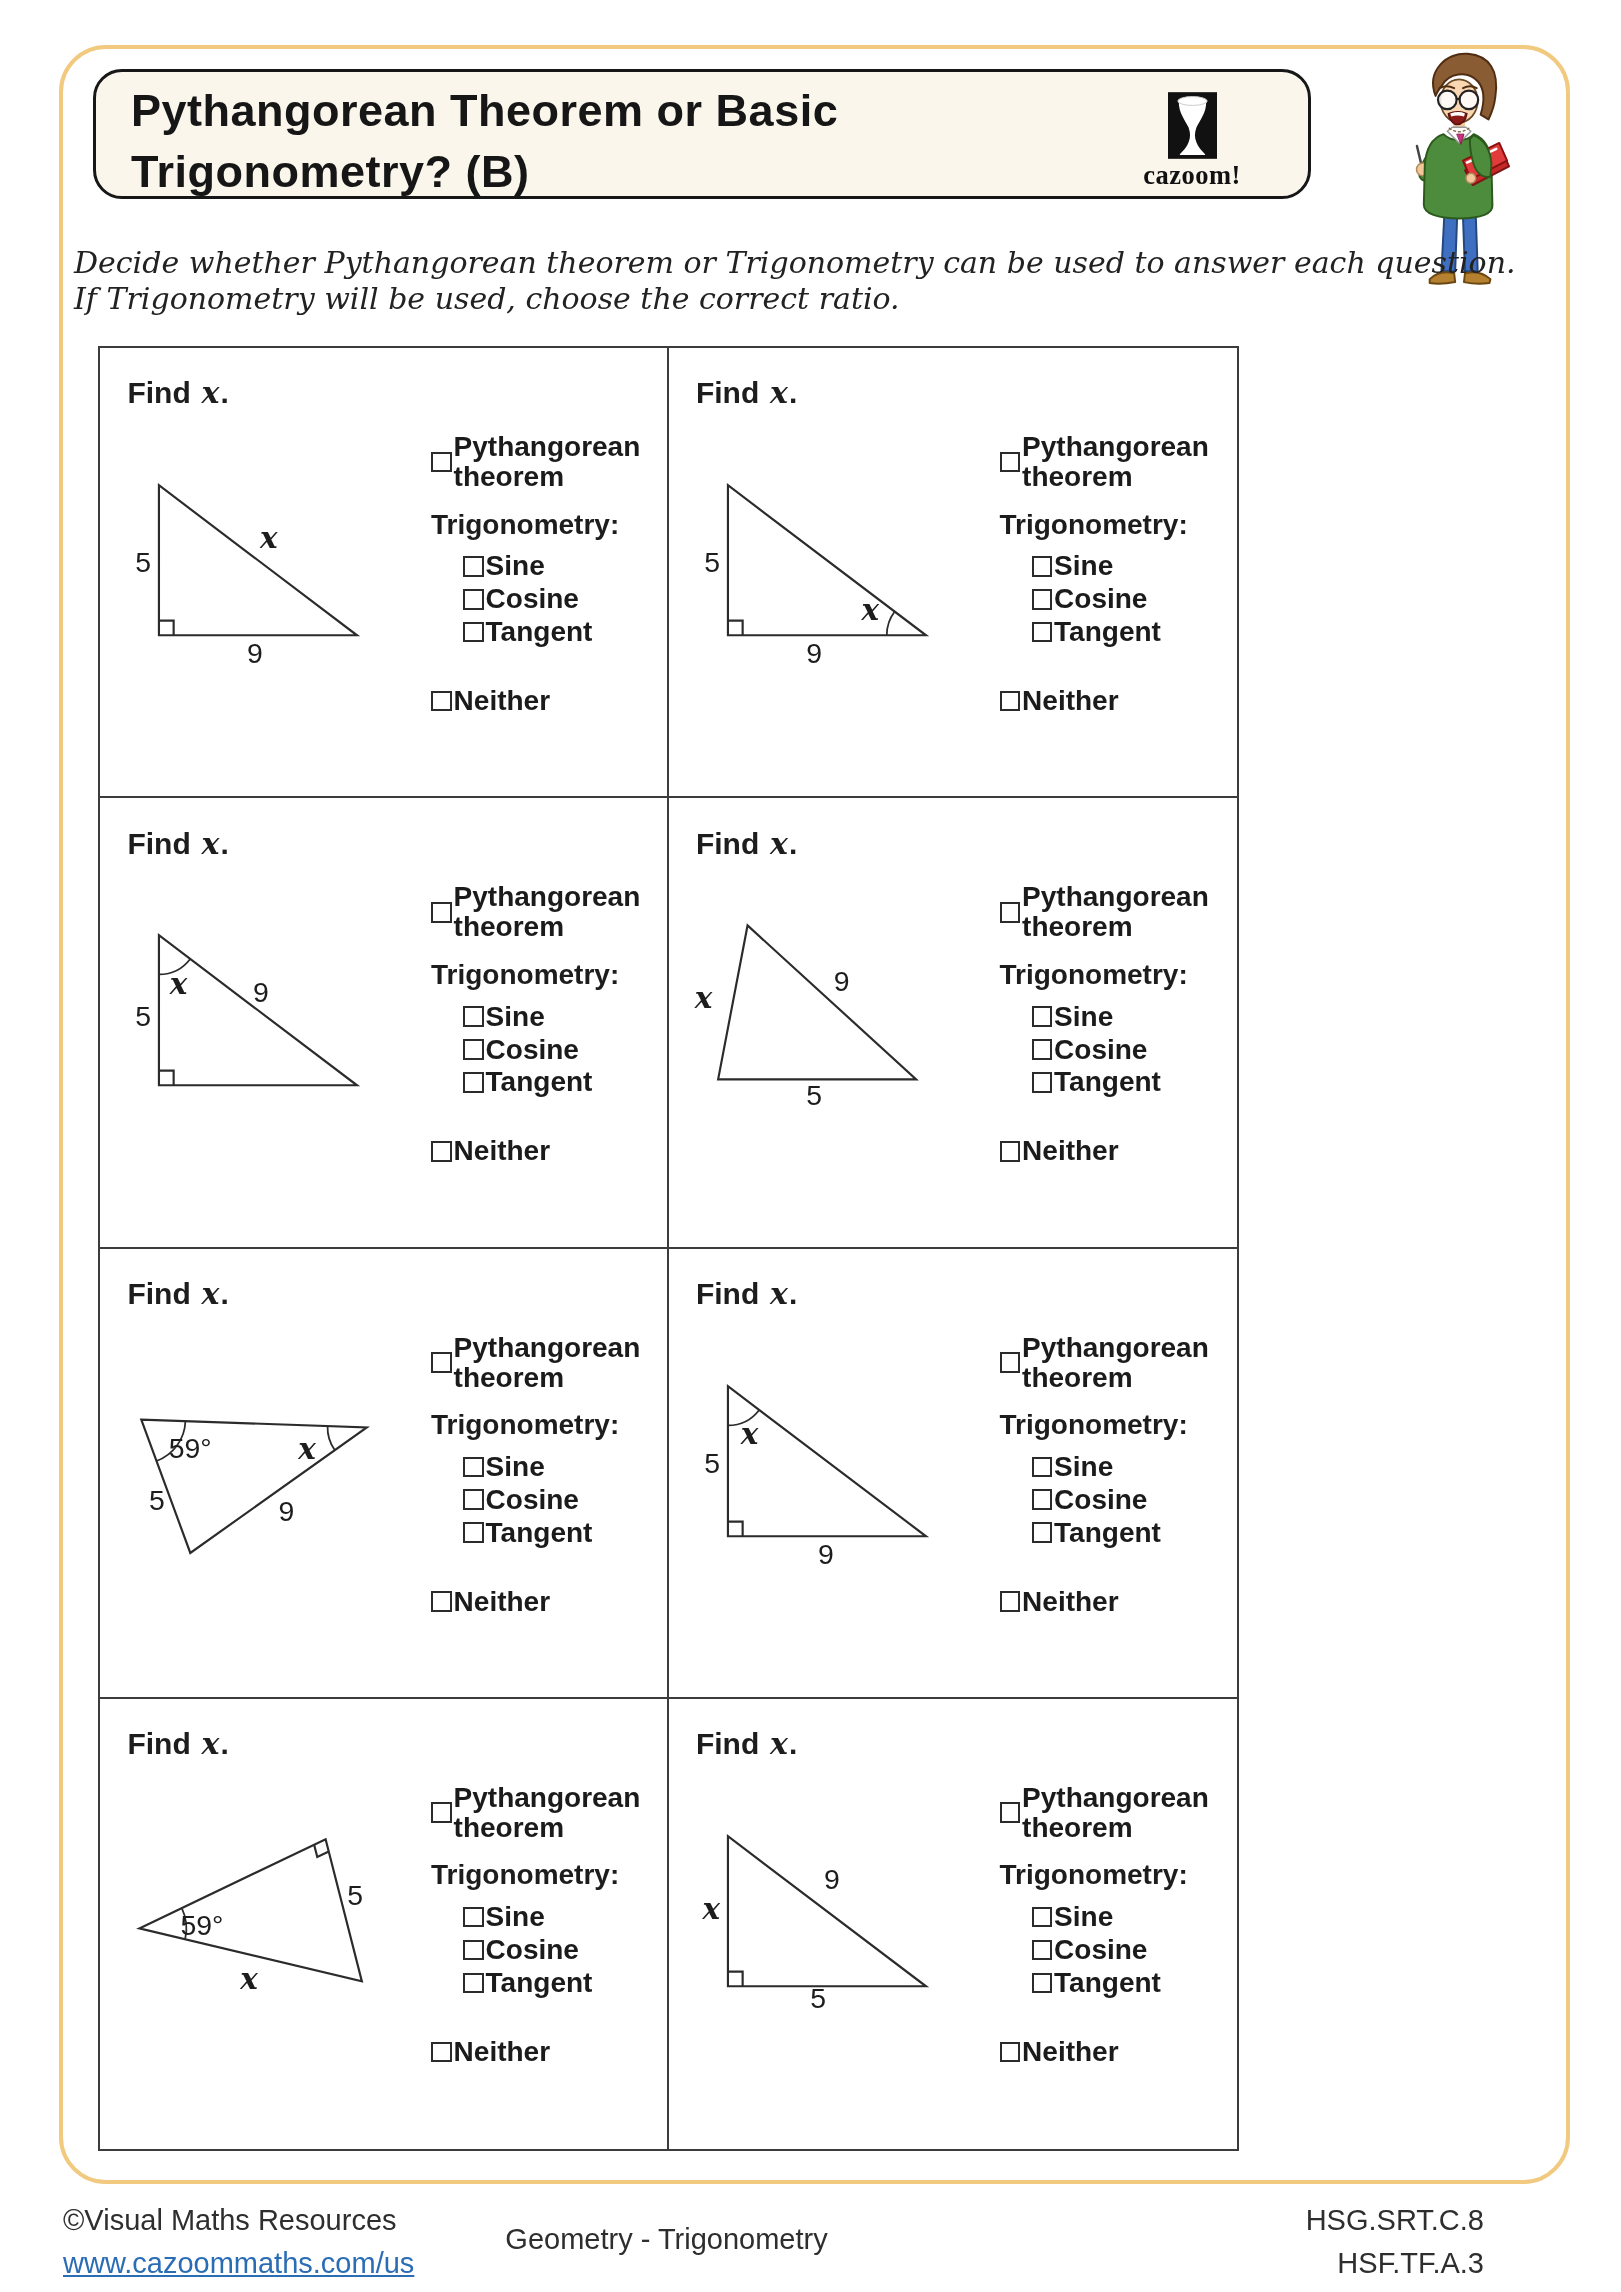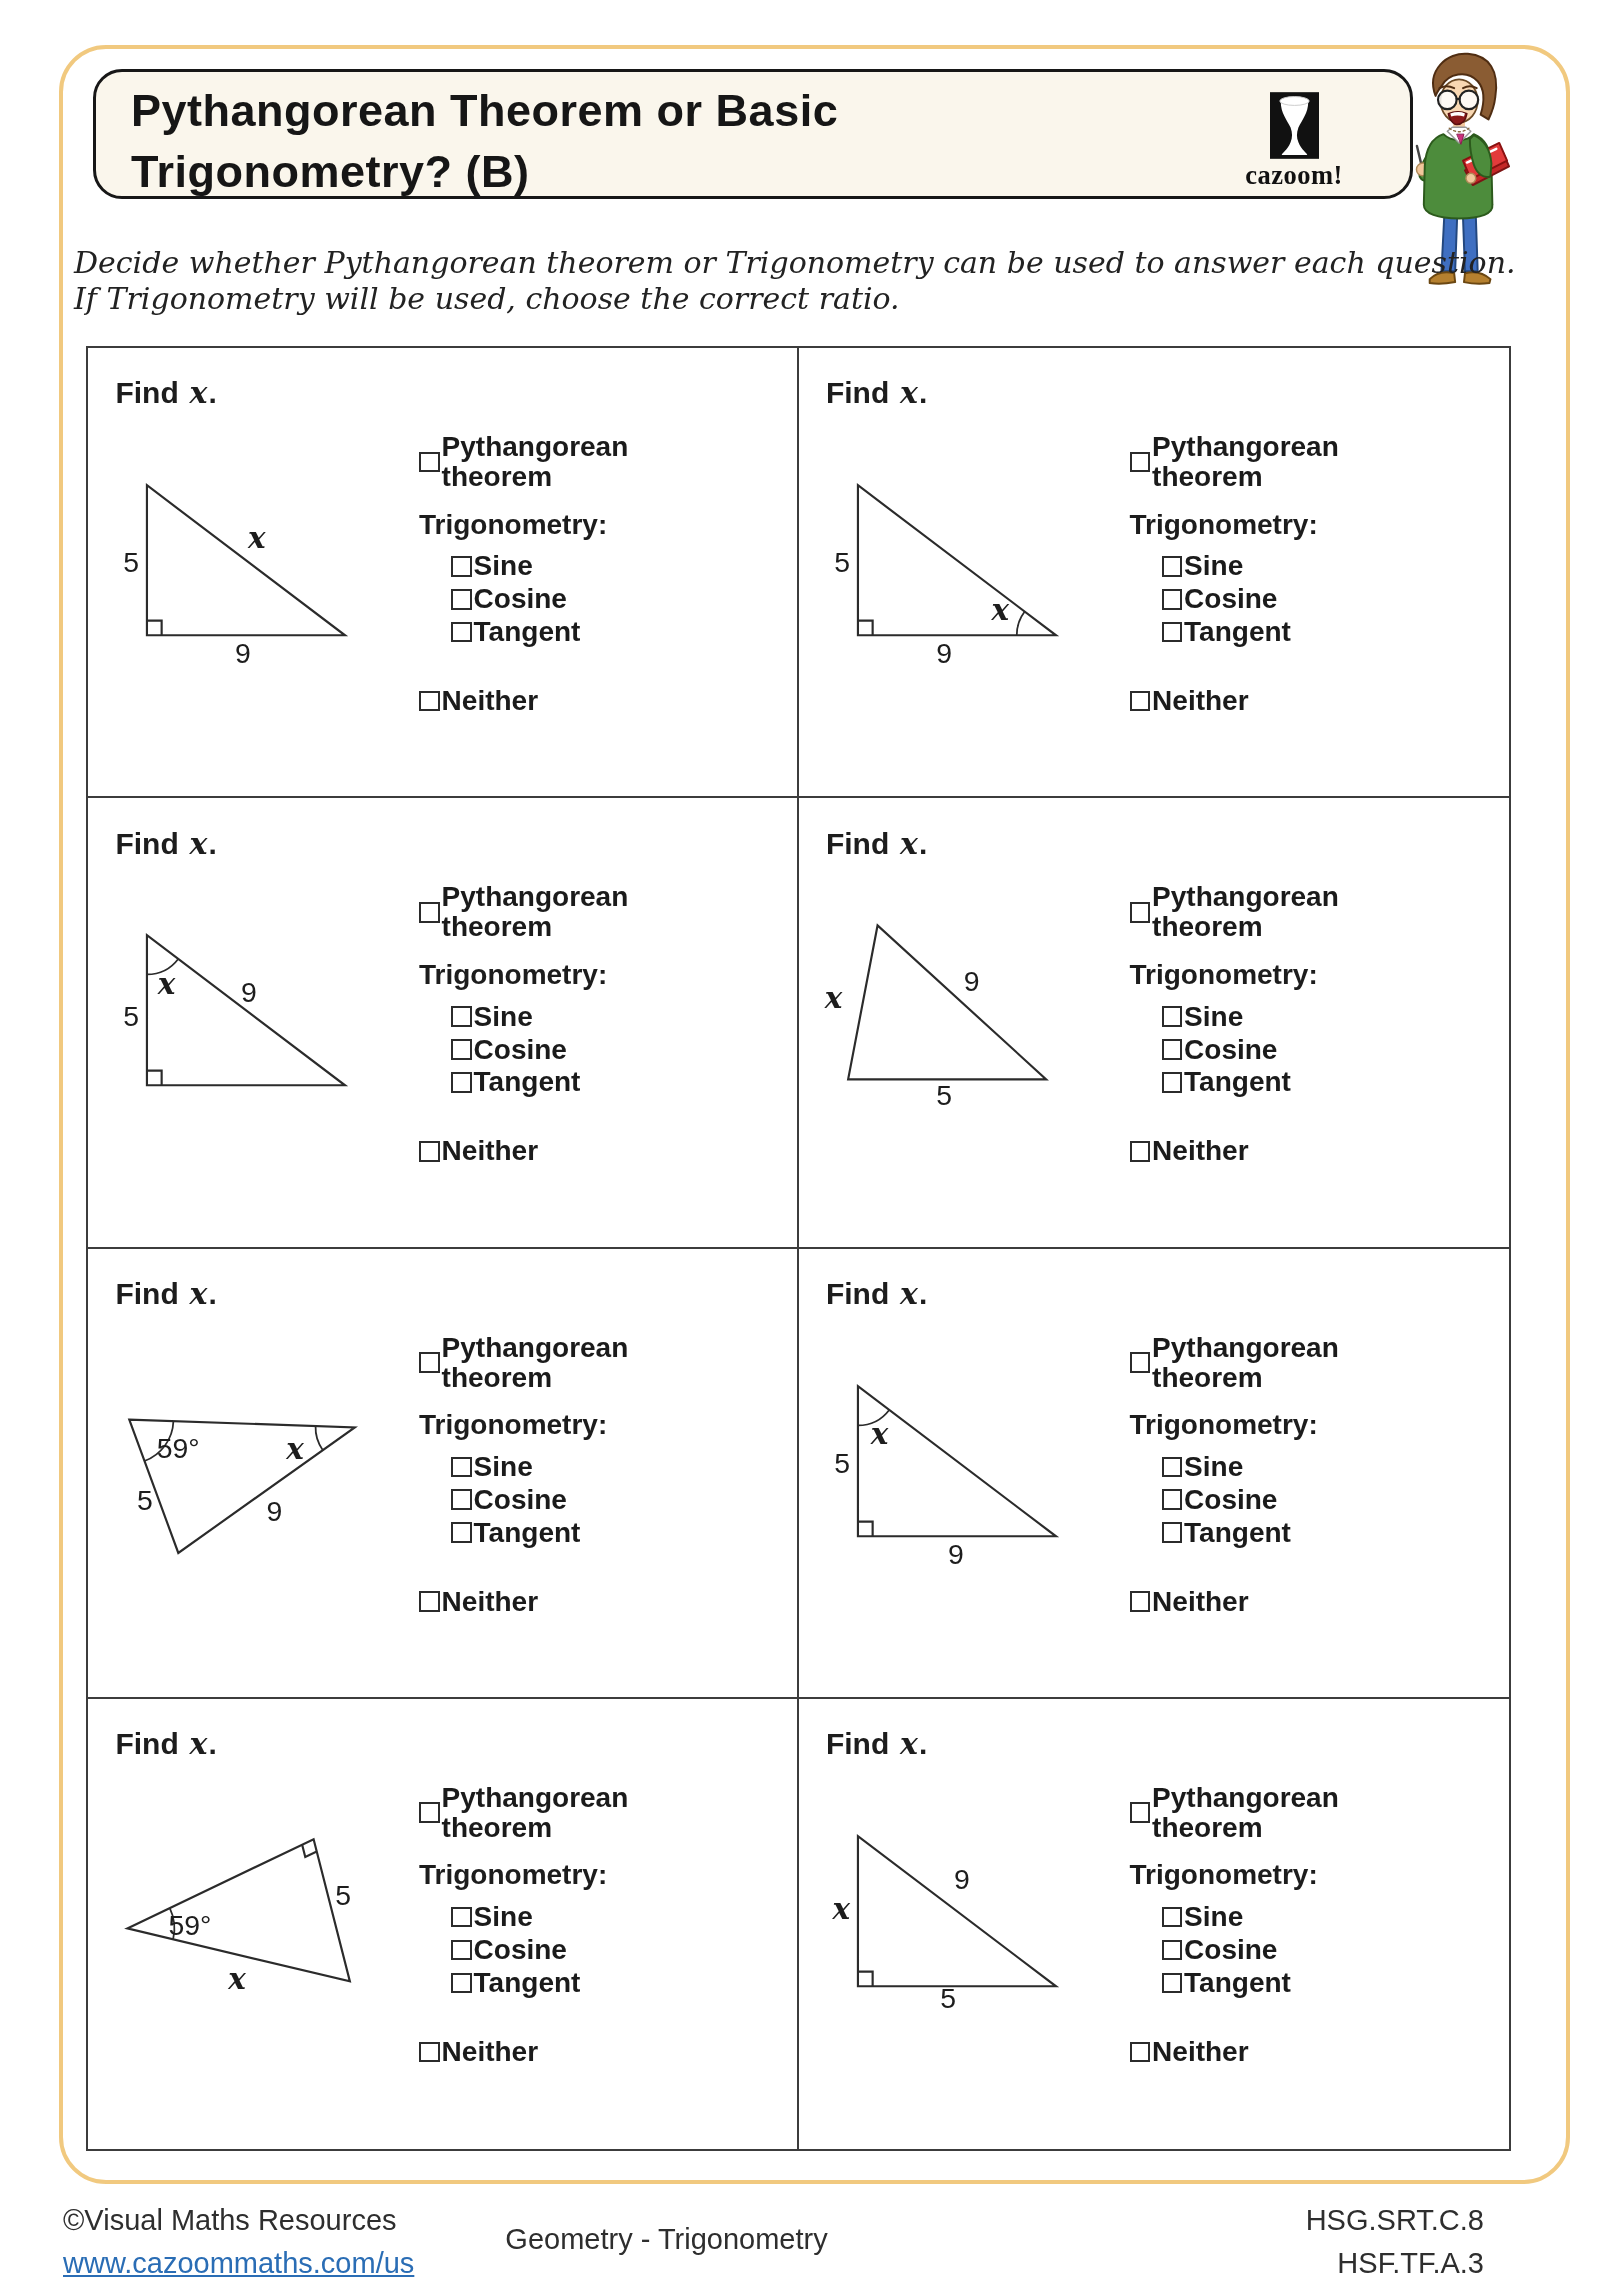--- a/index.html
+++ b/index.html
@@ -4,38 +4,38 @@
 <style>
   * { margin:0; padding:0; box-sizing:border-box; }
   html,body { width:1621px; height:2293px; background:#ffffff; position:relative;
               font-family:"Liberation Sans", sans-serif; color:#1d1d1d; }
 
   
   .frame { position:absolute; left:59px; top:45px; width:1511px; height:2139px;
            border:4.9px solid #f1c97f; border-radius:47px; background:#ffffff; }
 
   
-  .title-box { position:absolute; left:93px; top:69px; width:1320px; height:130px;
+  .title-box { position:absolute; left:93px; top:69px; width:1218px; height:130px;
                background:#faf6ec; border:3.9px solid #171717; border-radius:29px; }
   .title-text { position:absolute; left:35px; top:7.8px; font-size:45px; font-weight:bold;
                 line-height:61px; letter-spacing:0.5px; color:#161616; }
   .logo { position:absolute; right:57px; top:19.6px; width:118px; text-align:center; }
   .logo .logo-square { display:block; margin:0 auto; width:49px; height:67px; }
   .logo .logo-word { display:block; margin-top:1px; font-family:"Liberation Serif", serif;
                      font-weight:bold; font-size:26.5px; color:#111; letter-spacing:0.5px; }
 
   
   .teacher { position:absolute; left:1408px; top:45px; width:110px; height:241px; }
 
   
   .instructions { position:absolute; left:74px; top:245px; font-family:"DejaVu Serif", serif;
                   font-style:italic; font-size:30px; line-height:36px; color:#222; }
 
   
-  .grid { position:absolute; left:86px; top:346px; width:1425px; height:1805px;
+  .grid { position:absolute; left:98px; top:346px; width:1141px; height:1805px;
           border:2.9px solid #3c3c3c; display:grid;
           grid-template-columns:1fr 1fr; grid-template-rows:repeat(4,1fr); }
   .cell { position:relative; overflow:hidden; }
   .cell.bR { border-right:2.9px solid #3c3c3c; }
   .cell.bB { border-bottom:2.9px solid #3c3c3c; }
 
   .prompt { position:absolute; left:27.4px; top:27.4px; font-size:30px; font-weight:bold; }
   .prompt .pv { font-family:"DejaVu Serif", serif; font-style:italic; margin-left:10.8px; margin-right:1px; }
 
   svg.tri { position:absolute; left:0; top:0; width:713px; height:451px; }

